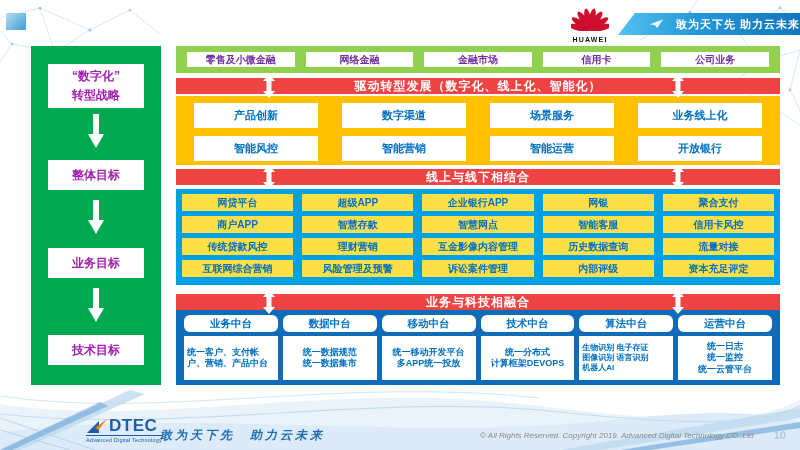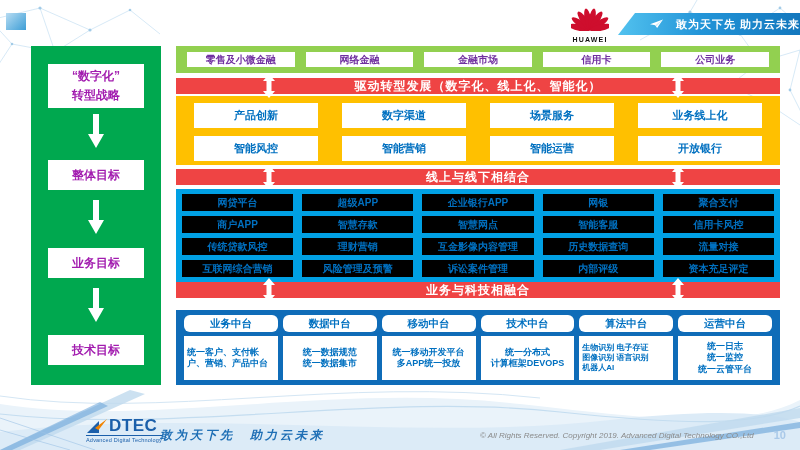--- a/index.html
+++ b/index.html
@@ -34,34 +34,34 @@
   
   .main{position:absolute;left:176px;top:46px;width:604px;height:302px;z-index:1;}
 
   .biz-row{position:absolute;left:0;top:0;width:100%;height:27px;background:#92D050;
     display:grid;grid-template-columns:repeat(5,1fr);column-gap:11px;padding:6px 11px;box-sizing:border-box;}
   .biz-box{background:#fff;color:#7030A0;font-weight:bold;font-size:10px;text-align:center;line-height:15px;
     white-space:nowrap;overflow:hidden;}
 
   .hbar{position:absolute;left:0;width:100%;height:16px;background:#ef4444;color:#fff;
     font-size:12px;font-weight:bold;text-align:center;line-height:16px;letter-spacing:1px;}
-  .bar1{top:32px;} .bar2{top:123px;} .bar3{top:236px;}
+  .bar1{top:32px;} .bar2{top:123px;} .bar3{top:248px;}
   .varrow{position:absolute;top:-4px;z-index:3;}
   .varrow.v1{left:calc(15.4% - 6px);} .varrow.v2{left:calc(83.1% - 6px);}
 
   .yellow{position:absolute;left:0;top:50px;width:100%;height:69px;background:#FFC000;
     display:grid;grid-template-columns:repeat(4,1fr);column-gap:24px;row-gap:8px;
     grid-auto-rows:25px;padding:7px 18px;box-sizing:border-box;}
   .y-box{background:#fff;color:#0070C0;font-weight:bold;font-size:11px;text-align:center;line-height:25px;
     white-space:nowrap;overflow:hidden;}
 
   .bluegrid{position:absolute;left:0;top:143px;width:100%;height:96px;background:#00A0E4;
     display:grid;grid-template-columns:repeat(5,1fr);column-gap:9px;row-gap:5px;
     grid-auto-rows:17px;padding:5px 6px;box-sizing:border-box;}
-  .app-box{background:#000000;color:#0070C0;font-weight:bold;font-size:10px;text-align:center;line-height:17px;
+  .app-box{background:#fde047;color:#0070C0;font-weight:bold;font-size:10px;text-align:center;line-height:17px;
     white-space:nowrap;overflow:hidden;}
 
   .platforms{position:absolute;left:0;top:264px;width:100%;height:75px;background:#0F6CB8;
     display:grid;grid-template-columns:repeat(6,1fr);grid-template-rows:17px 44px;
     column-gap:5px;row-gap:4px;padding:5px 8px;box-sizing:border-box;}
   .p-head{background:#fff;color:#0070C0;font-weight:bold;font-size:10.5px;text-align:center;line-height:17px;
     white-space:nowrap;overflow:hidden;border-radius:6px;}
   .p-cell{background:#fff;color:#0070C0;font-weight:bold;font-size:9px;text-align:center;
     display:flex;align-items:center;justify-content:center;white-space:pre-line;line-height:11.5px;
     padding:1px 3px;box-sizing:border-box;overflow:hidden;}

